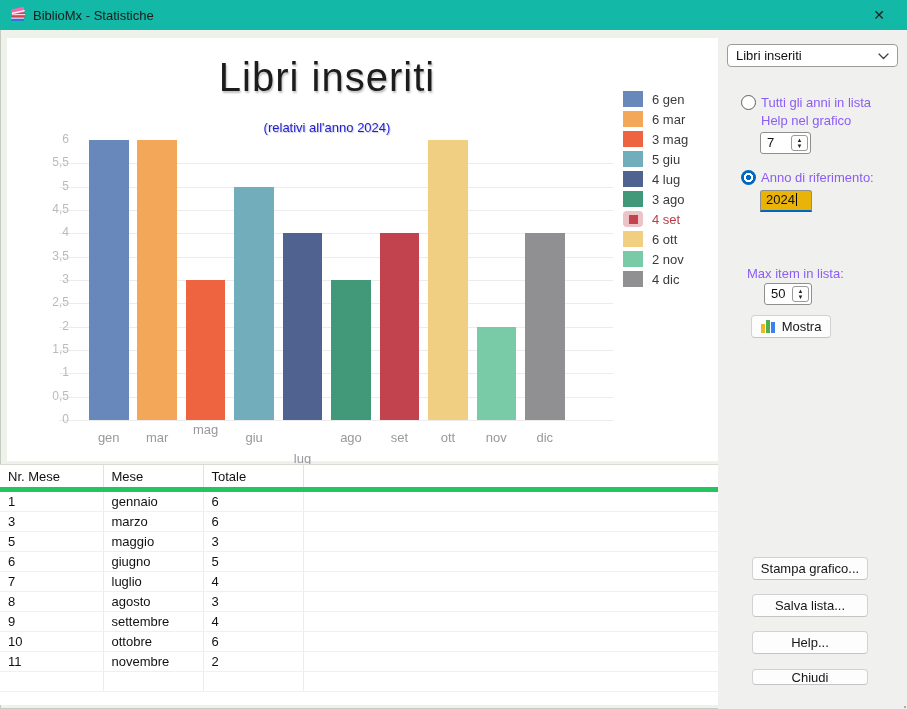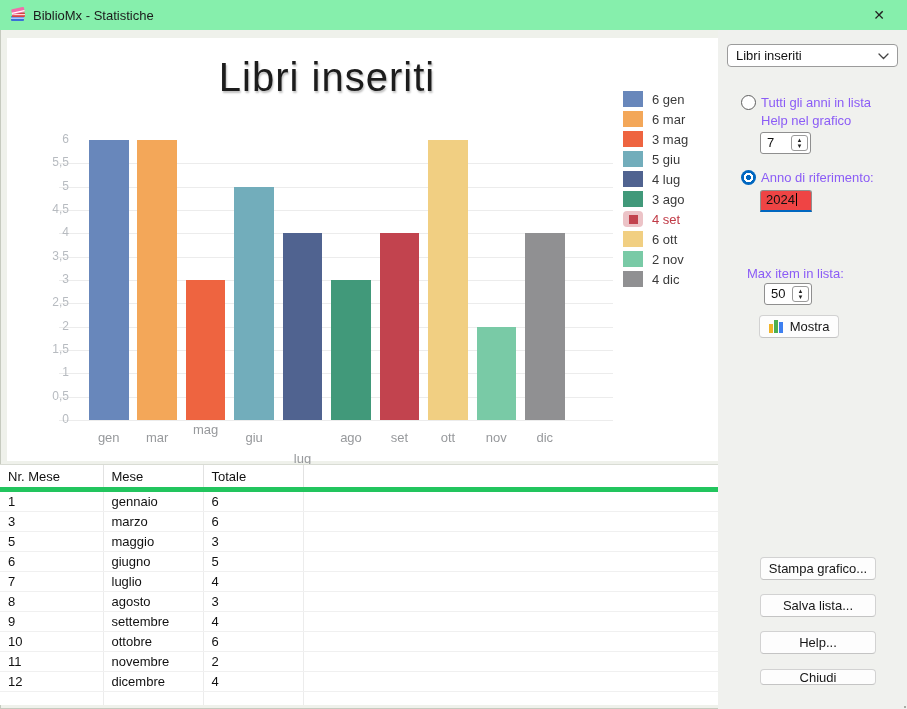--- a/index.html
+++ b/index.html
@@ -1,20 +1,20 @@
 <!DOCTYPE html>
 <html><head>
 <meta charset="utf-8">
 <style>
   html,body{margin:0;padding:0;}
   body{font-family:"Liberation Sans",sans-serif;}
   .window{position:relative;width:907px;height:709px;background:#eff1eb;overflow:hidden;
           box-shadow:inset 0 0 0 1px #c6cabf;}
   
-  .titlebar{position:absolute;left:0;top:0;width:907px;height:30px;background:#86efac;}
+  .titlebar{position:absolute;left:0;top:0;width:907px;height:30px;background:#14b8a6;}
   .app-icon{position:absolute;left:10px;top:7px;width:17px;height:17px;}
   .win-title{position:absolute;left:33px;top:8px;font-size:13px;color:#1b1b1b;}
   .close-btn{position:absolute;right:8px;top:0;width:40px;height:30px;border:none;background:transparent;
              font-size:14px;color:#222;cursor:pointer;line-height:30px;text-align:center;padding:0;}
   
   .chart-panel{position:absolute;left:7px;top:38px;width:711px;height:423px;background:#fff;}
   .chart-title{position:absolute;left:0;top:17px;width:640px;text-align:center;font-size:40px;
                font-weight:300;color:#1c1c1c;letter-spacing:1px;text-shadow:1px 2px 2px rgba(0,0,0,.25);}
   .chart-subtitle{position:absolute;left:0;top:82px;width:640px;text-align:center;font-size:13px;
                   color:#2222cc;text-shadow:1px 1px 1px rgba(40,40,160,.25);}
@@ -47,27 +47,27 @@
   .combo svg{position:absolute;right:8px;top:8px;}
   .radio{position:absolute;width:15px;height:15px;border-radius:50%;box-sizing:border-box;}
   .radio.off{border:1px solid #5f5f5f;background:#fff;}
   .radio.on{background:radial-gradient(circle at 50% 50%,#0067c0 0 2.5px,#fff 2.5px 4.6px,#0067c0 4.6px 100%);}
   .lbl{position:absolute;font-size:13px;color:#8b5cf6;white-space:nowrap;}
   .spinbox{position:absolute;background:#fff;border:1px solid #8f8f8f;border-radius:3px;box-sizing:border-box;}
   .spin-val{position:absolute;left:6px;top:0;font-size:13px;line-height:20px;color:#111;}
   .spin-ctl{position:absolute;right:2px;top:2px;bottom:2px;width:15px;border:1px solid #9a9a9a;border-radius:3px;
             display:flex;flex-direction:column;align-items:center;justify-content:center;cursor:pointer;}
   .spin-ctl span{font-size:6px;line-height:6px;color:#222;}
-  .textbox{position:absolute;background:#ef4444;border:1px solid #8f8f8f;border-bottom:2px solid #0067c0;
+  .textbox{position:absolute;background:#eab308;border:1px solid #8f8f8f;border-bottom:2px solid #0067c0;
            border-radius:3px 3px 0 0;box-sizing:border-box;font-size:13px;line-height:18px;
            padding-left:5px;color:#111;cursor:text;}
   .caret{display:inline-block;width:1px;height:13px;background:#000;vertical-align:-2px;margin-left:1px;}
   .btn{position:absolute;background:#fdfdfd;border:1px solid #d2d2d2;border-bottom-color:#c4c4c4;
        border-radius:4px;font-size:13px;color:#161616;font-family:"Liberation Sans",sans-serif;
-       cursor:pointer;display:flex;align-items:center;justify-content:center;box-sizing:border-box;margin-left:8px;}
+       cursor:pointer;display:flex;align-items:center;justify-content:center;box-sizing:border-box;}
   .chart-ico{display:inline-flex;align-items:flex-end;gap:1px;margin-right:7px;height:13px;}
   .chart-ico i{display:block;width:4px;}
   .grip{position:absolute;right:5px;bottom:5px;width:2px;height:2px;background:transparent;
         box-shadow:8px 0 0 #a9aca4,4px 4px 0 #a9aca4,8px 4px 0 #a9aca4,0 8px 0 #a9aca4,4px 8px 0 #a9aca4,8px 8px 0 #a9aca4;}
 </style>
 </head>
 <body>
 
 <div class="window">
 
@@ -81,20 +81,21 @@
         <rect x="1.5" y="1" width="13" height="5.5" rx="1.2" fill="#f06eaa"></rect>
         <rect x="1.5" y="4.3" width="13" height="1.4" fill="#ffffff"></rect>
       </g>
     </svg>
     <span class="win-title">BiblioMx - Statistiche</span>
     <button class="close-btn">✕</button>
   </div>
 
   <div class="chart-panel">
     <div class="chart-title">Libri inseriti</div>
+    <div class="chart-subtitle">(relativi all'anno 2024)</div>
     <div style="position:absolute;inset:0;">
         <div class="ytick" style="top: 94px;">6</div>
         <div class="gridline" style="top: 125.333px; left: 52px; width: 554px;"></div>
         <div class="ytick" style="top: 117.333px;">5,5</div>
         <div class="gridline" style="top: 148.667px; left: 52px; width: 554px;"></div>
         <div class="ytick" style="top: 140.667px;">5</div>
         <div class="gridline" style="top: 172px; left: 52px; width: 554px;"></div>
         <div class="ytick" style="top: 164px;">4,5</div>
         <div class="gridline" style="top: 195.333px; left: 52px; width: 554px;"></div>
         <div class="ytick" style="top: 187.333px;">4</div>
@@ -246,26 +247,20 @@
             <td>6</td>
             <td></td>
           </tr>
           <tr>
             <td>11</td>
             <td>novembre</td>
             <td>2</td>
             <td></td>
           </tr>
           <tr>
-            <td>12</td>
-            <td>dicembre</td>
-            <td>4</td>
-            <td></td>
-          </tr>
-          <tr>
             <td></td>
             <td></td>
             <td></td>
             <td></td>
           </tr>
         </tbody>
     </table>
   </div>
 
   <div class="side-panel">

